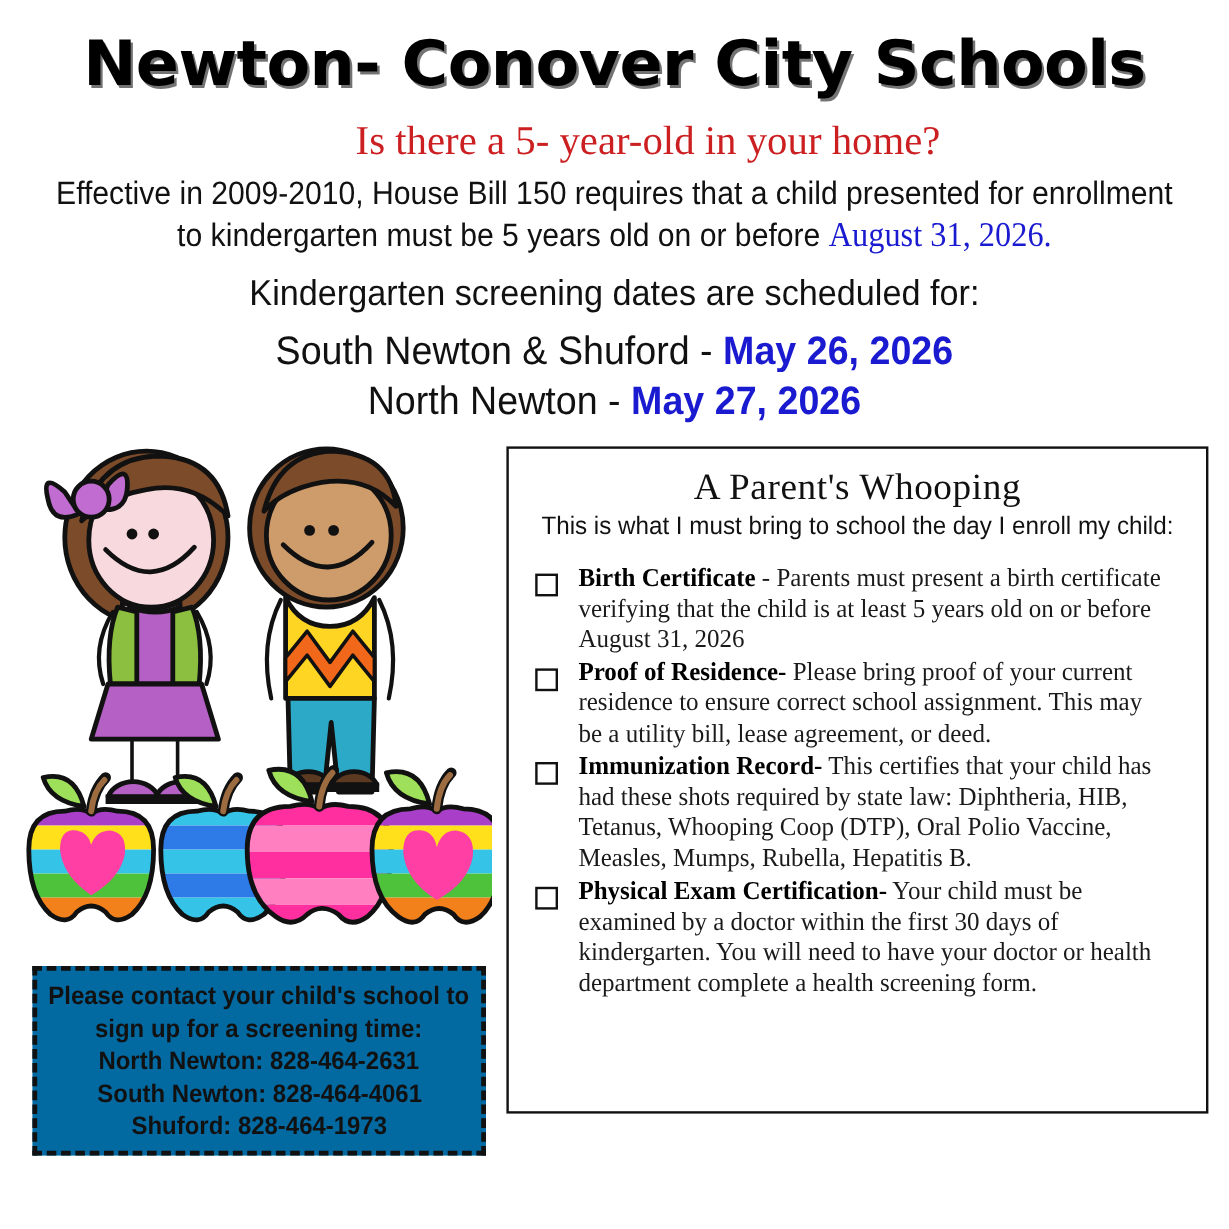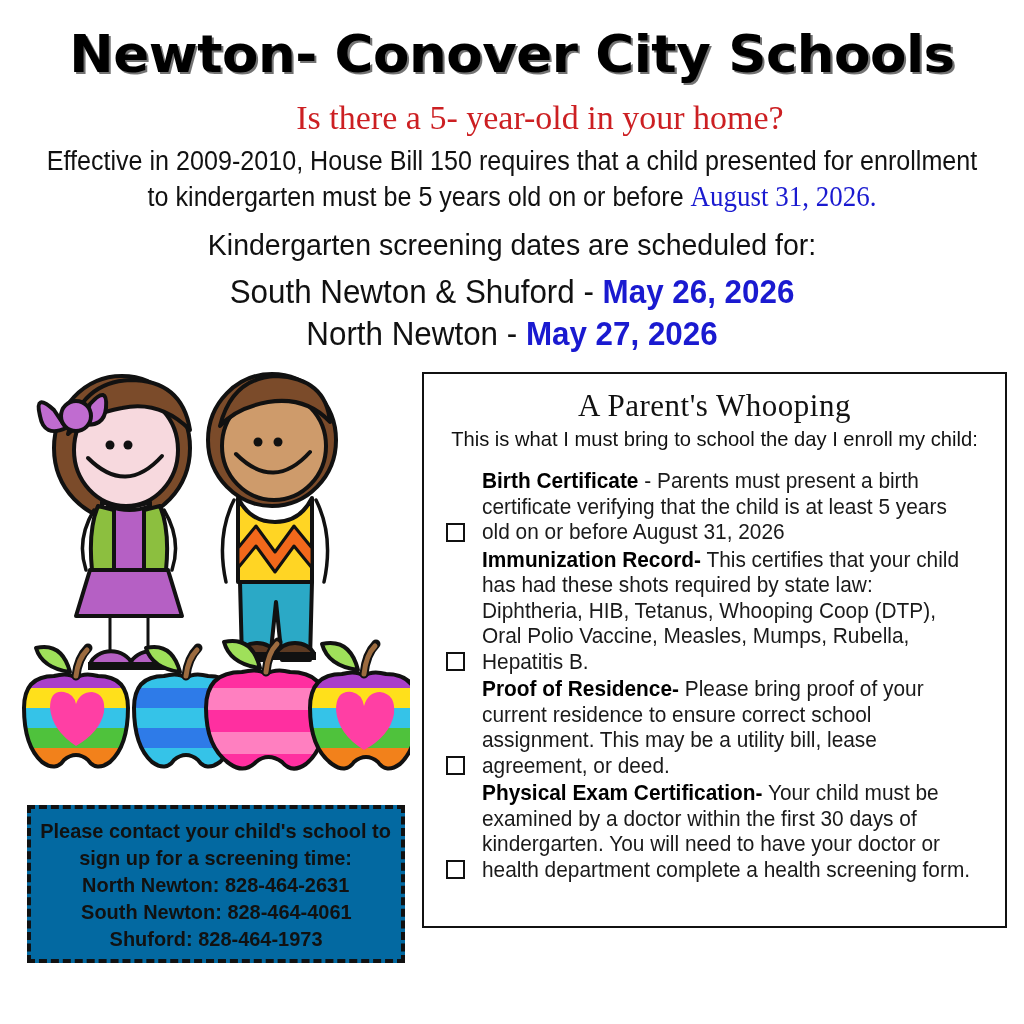--- a/index.html
+++ b/index.html
@@ -83,22 +83,23 @@
   .cl-sub{
     text-align:center;
     font-size:21px;
     color:#111;
     transform:scaleX(0.96);
     margin-top:3px;
   }
   .cl-items{margin:18px 0 0 0;padding:0;list-style:none;}
   .cl-item{
     display:flex;
-    align-items:flex-end;
+    align-items:flex-start;
     margin:0 16px 2px 14px;
+    font-family:Liberation Serif, serif;
   }
   .cbox{
     flex:0 0 44px;
     position:relative;
     height:26px;
     margin-top:6px;
   }
   .cbox i{
     position:absolute;left:8px;top:3px;
     width:15px;height:15px;
@@ -312,27 +313,27 @@
       <li class="cl-item">
         <span class="cbox">
             <i></i>
           </span>
         <span class="cl-text"><b>Birth Certificate</b><span> - Parents must present a birth certificate verifying that the child is at least 5 years old on or before August 31, 2026</span></span>
       </li>
       <li class="cl-item">
         <span class="cbox">
             <i></i>
           </span>
-        <span class="cl-text"><b>Immunization Record-</b><span> This certifies that your child has had these shots required by state law: Diphtheria, HIB, Tetanus, Whooping Coop (DTP), Oral Polio Vaccine, Measles, Mumps, Rubella, Hepatitis B.</span></span>
+        <span class="cl-text"><b>Proof of Residence-</b><span> Please bring proof of your current residence to ensure correct school assignment. This may be a utility bill, lease agreement, or deed.</span></span>
       </li>
       <li class="cl-item">
         <span class="cbox">
             <i></i>
           </span>
-        <span class="cl-text"><b>Proof of Residence-</b><span> Please bring proof of your current residence to ensure correct school assignment. This may be a utility bill, lease agreement, or deed.</span></span>
+        <span class="cl-text"><b>Immunization Record-</b><span> This certifies that your child has had these shots required by state law: Diphtheria, HIB, Tetanus, Whooping Coop (DTP), Oral Polio Vaccine, Measles, Mumps, Rubella, Hepatitis B.</span></span>
       </li>
       <li class="cl-item">
         <span class="cbox">
             <i></i>
           </span>
         <span class="cl-text"><b>Physical Exam Certification-</b><span> Your child must be examined by a doctor within the first 30 days of kindergarten. You will need to have your doctor or health department complete a health screening form.</span></span>
       </li>
     </ul>
   </div>
 

